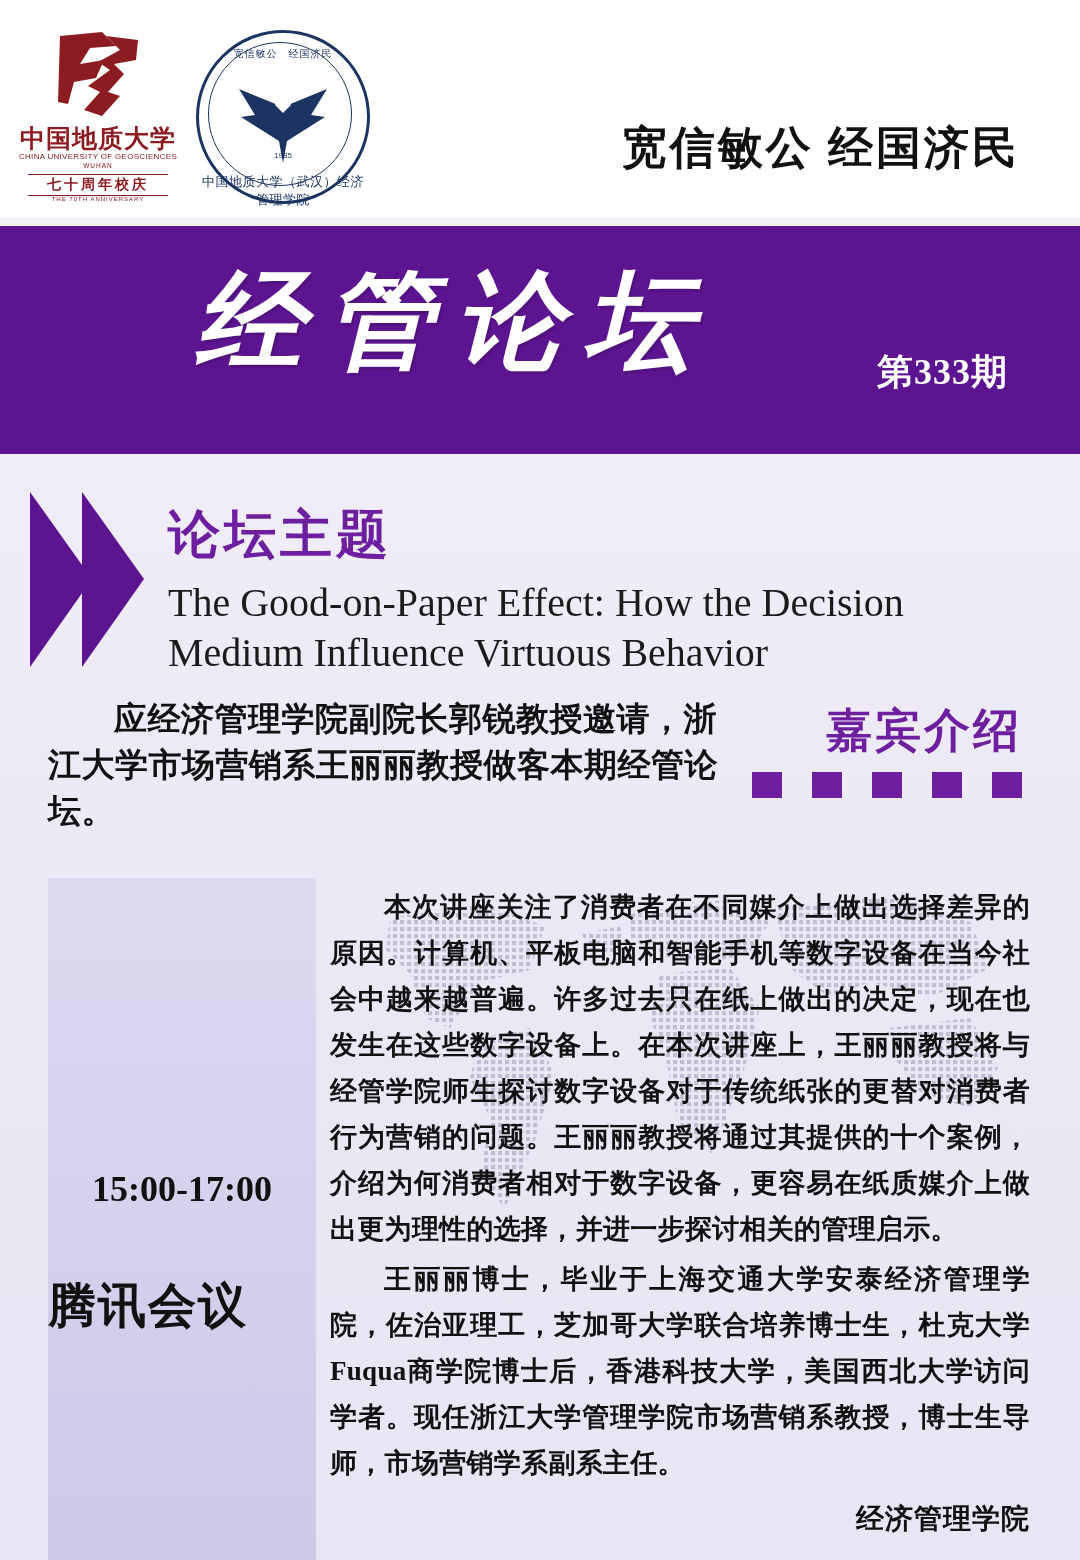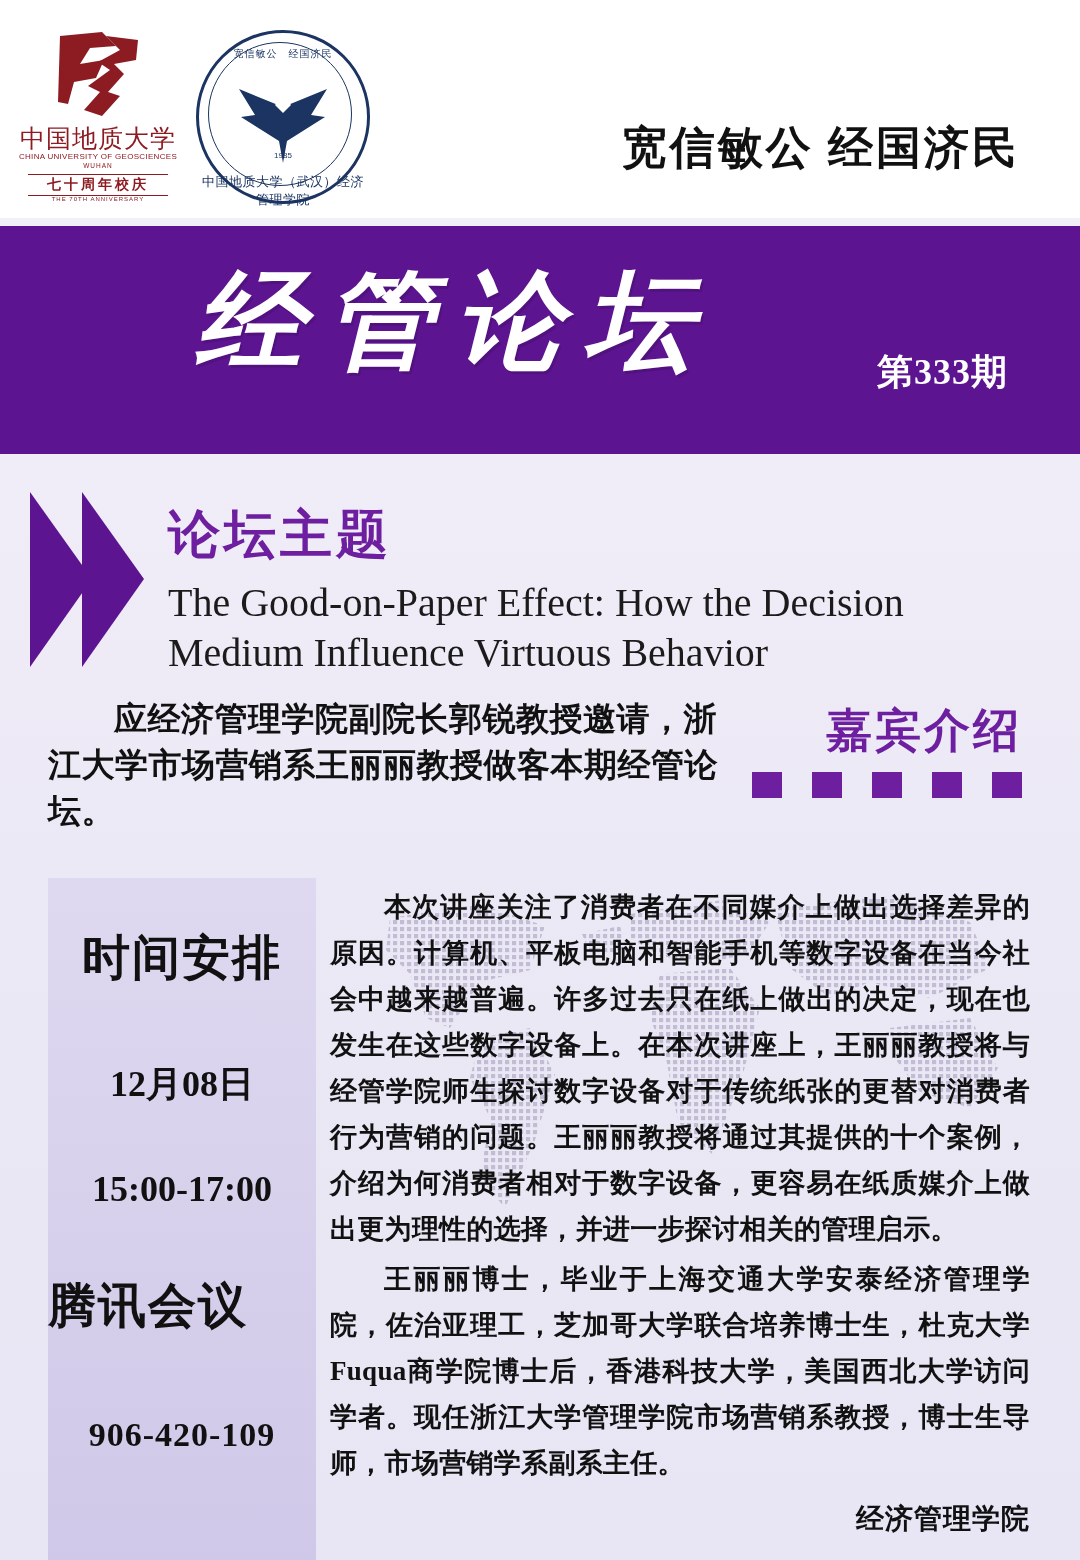--- a/index.html
+++ b/index.html
@@ -40,21 +40,21 @@
     position: absolute;
     left: 32px; top: 0px;
     width: 96px; height: 90px;
   }
   .logo-cug .cn {
     position: absolute;
     left: 0; top: 92px;
     width: 160px;
     text-align: center;
     font-family: "Liberation Serif", serif;
-    font-weight: normal;
+    font-weight: bold;
     font-size: 25px;
     color: #8d1b22;
     letter-spacing: 1px;
   }
   .logo-cug .en {
     position: absolute;
     left: 0; top: 122px;
     width: 160px;
     text-align: center;
     font-family: "Liberation Sans", sans-serif;
@@ -414,25 +414,22 @@
   <div class="guest-head">嘉宾介绍</div>
   <div class="dots">
     <span style="left:0px"></span>
     <span style="left:60px"></span>
     <span style="left:120px"></span>
     <span style="left:180px"></span>
     <span style="left:240px"></span>
   </div>
 
   <div class="left-col">
-    <div class="title">时间安排</div>
-    <div class="date">12月08日</div>
     <div class="time">15:00-17:00</div>
     <div class="platform">腾讯会议</div>
-    <div class="meeting-id">906-420-109</div>
   </div>
 
   <div class="right-col">
     <svg class="map-bg" viewBox="0 0 700 360" preserveAspectRatio="none" xmlns="http://www.w3.org/2000/svg">
       <defs>
         <pattern id="dotgrid" width="7" height="7" patternUnits="userSpaceOnUse">
           <rect width="4.2" height="4.2" x="0" y="0" fill="#9a93b5"></rect>
         </pattern>
       </defs>
       <g fill="url(#dotgrid)">

